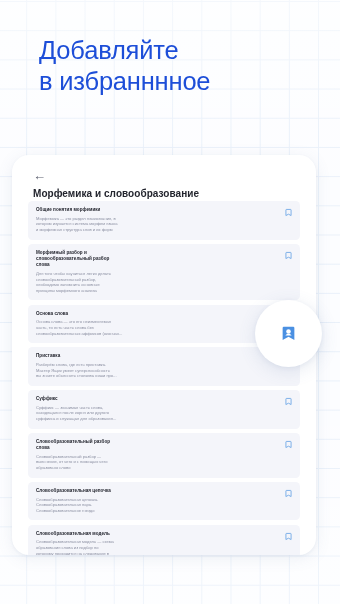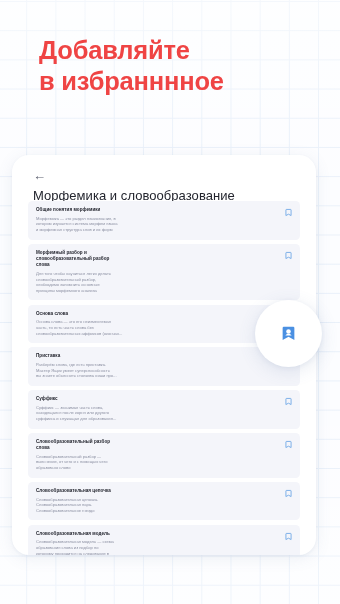--- a/index.html
+++ b/index.html
@@ -39,22 +39,22 @@
   }
 
   
   #headline {
     position: absolute;
     left: 39px;
     top: 35px;
     width: 260px;
     font-size: 25.5px;
     line-height: 31px;
-    font-weight: 700;
-    color: #ef4444;
+    font-weight: 400;
+    color: #1d4ed8;
     letter-spacing: -0.2px;
     white-space: pre-line;
   }
 
   
   #app-card {
     position: absolute;
     left: 12px;
     top: 155px;
     width: 304px;
@@ -75,22 +75,22 @@
     color: #5c6070;
     font-size: 13px;
     line-height: 14px;
     cursor: pointer;
   }
 
   #screen-title {
     position: absolute;
     left: 21px;
     top: 33px;
-    font-size: 13px;
-    font-weight: 400;
+    font-size: 10px;
+    font-weight: 700;
     color: #23252e;
     letter-spacing: 0.05px;
   }
 
   #lesson-list {
     position: absolute;
     left: 16px;
     top: 46px;
     width: 272px;
     display: flex;

